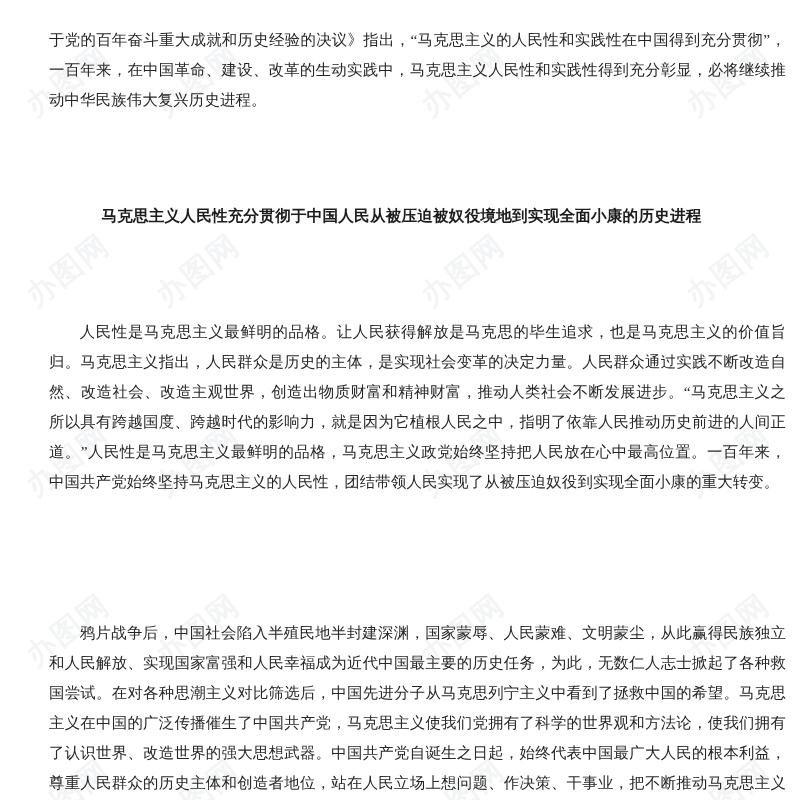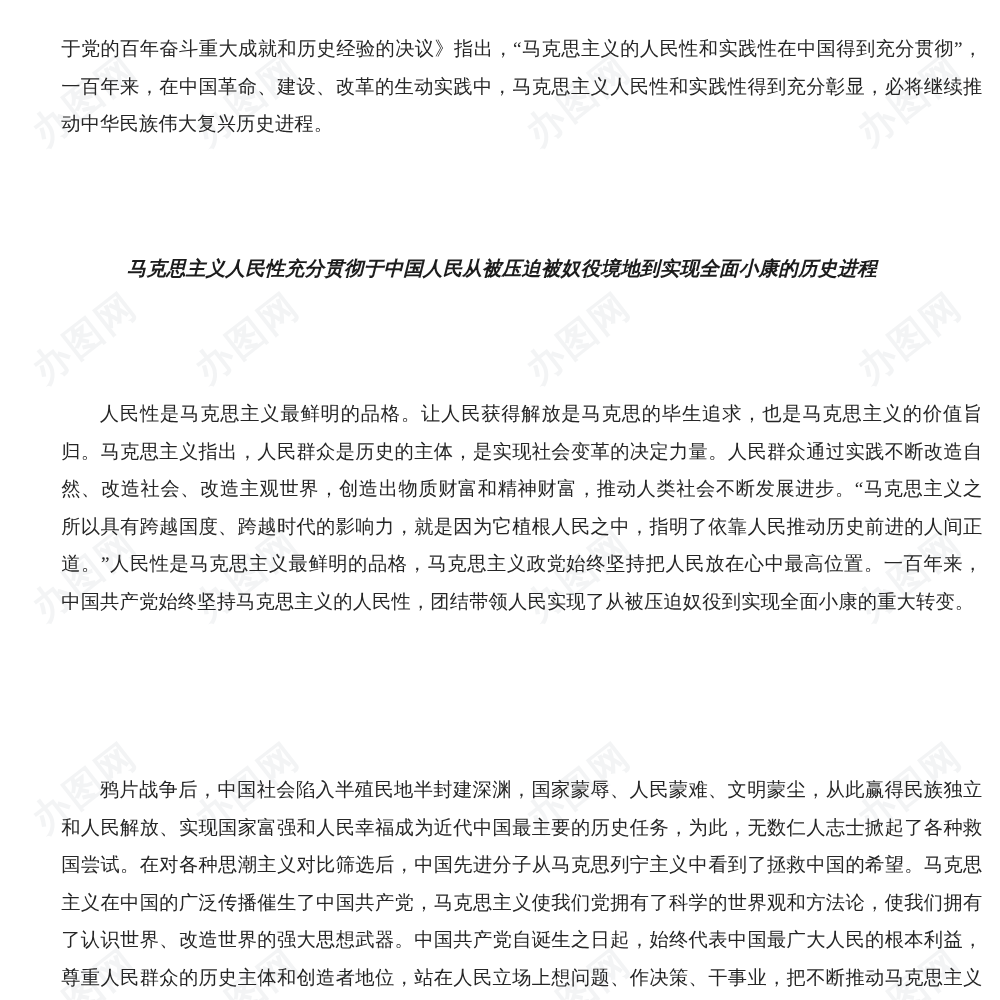--- a/index.html
+++ b/index.html
@@ -66,21 +66,21 @@
     font-size: 15.6px;
     line-height: 28px;
     font-weight: 700;
     font-family: "Liberation Sans", "DejaVu Sans", sans-serif;
     color: #1c1c1c;
     letter-spacing: 0.2px;
   }
 
   
   #p-intro    { top: 10px; }
-  #h-section  { top: 189px; font-style: italic; }
+  #h-section  { top: 189px; }
   #p-body1    { top: 302px; }
   #p-body2    { top: 603px; }
 </style>
 </head>
 <body>
 
 <div id="page">
 
   <div class="wm-layer">
       <div class="wm" style="left: 150px; top: 250px; font-size: 30px; transform: rotate(-38deg);">办图网</div>

